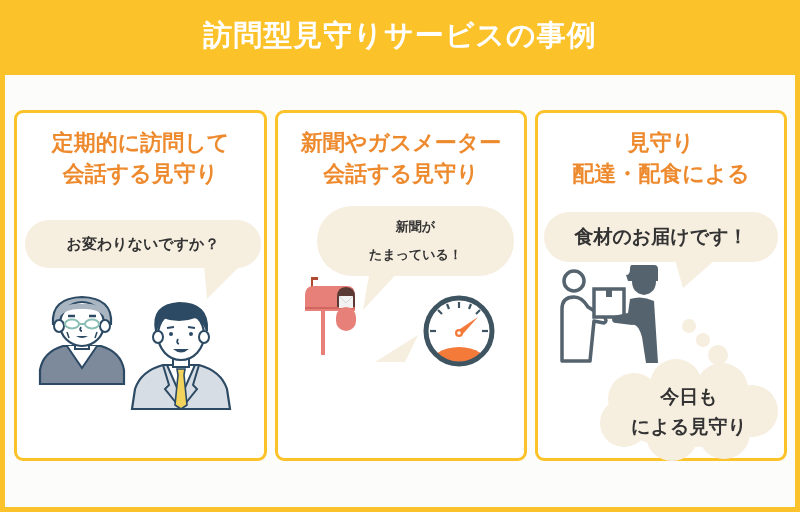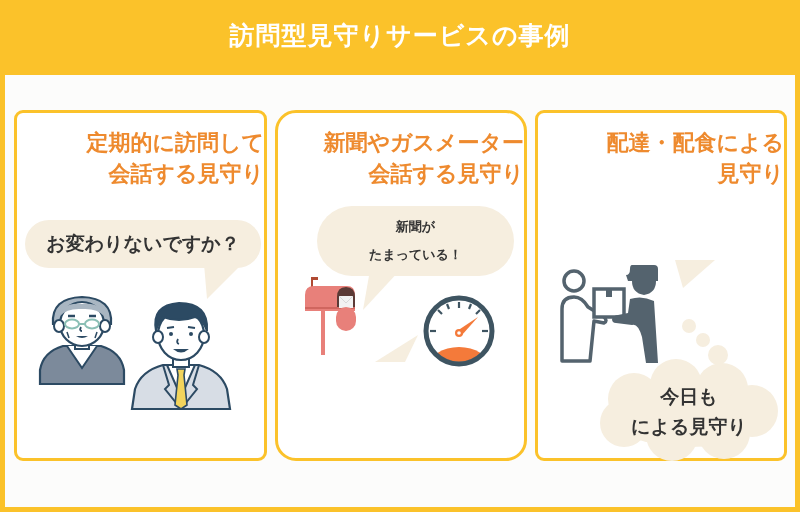--- a/index.html
+++ b/index.html
@@ -7,35 +7,35 @@
   body {
     font-family: "DejaVu Sans", "Liberation Sans", sans-serif;
     background: #FBC22A;
     position: relative;
   }
   .header {
     position: absolute; left: 0; top: 0; width: 800px; height: 75px;
     display: flex; align-items: center; justify-content: center;
   }
   .header h1 {
-    color: #ffffff; font-size: 25px; font-weight: bold; letter-spacing: 1px;
+    color: #ffffff; font-size: 29px; font-weight: bold; letter-spacing: 1px;
     margin-top: -4px;
   }
   .panel {
     position: absolute; left: 5px; top: 75px; width: 790px; height: 432px;
     background: #FCFCFB;
   }
   .card {
     position: absolute; top: 110px; height: 351px;
     background: #ffffff;
     border: 3px solid #FBC22A;
     border-radius: 9px;
   }
   .card-title {
-    position: absolute; left: 0; right: 0; text-align: right;
+    position: absolute; left: 0; right: 0; text-align: center;
     color: #EE8A2E; font-weight: bold; font-size: 22px; line-height: 31px;
   }
   .bubble {
     position: absolute; background: #F6EEDF;
     color: #333333; font-weight: bold; text-align: center;
     display: flex; align-items: center; justify-content: center;
     border-radius: 30px;
   }
   .bubble span { display: block; white-space: pre-line; }
   svg { position: absolute; overflow: visible; }
@@ -51,21 +51,21 @@
 
 <div class="card" style="left:14px; width:253px;">
   <div class="card-title" style="top:14px;">
     <div>定期的に訪問して</div>
     <div>会話する見守り</div>
   </div>
 
   <svg width="253" height="351" style="left:-3px;top:-3px;">
     <polygon points="190,154 228,154 193,189" fill="#F6EEDF"></polygon>
   </svg>
-  <div class="bubble" style="left:8px; top:107px; width:236px; height:48px; font-size:19px;">
+  <div class="bubble" style="left:8px; top:107px; width:236px; height:48px; font-size:15px;">
     <span>お変わりないですか？</span>
   </div>
 
   <svg width="90" height="95" style="left:20px; top:181px;">
 
     <path d="M3,90 L3,76 Q6,58 26,52 L64,52 Q84,58 87,76 L87,90 Z" fill="#7C8A9B" stroke="#2C4A63" stroke-width="2.2"></path>
     <path d="M30,52 L45,74 L60,52" fill="#ffffff" stroke="#2C4A63" stroke-width="2"></path>
 
     <rect x="38" y="45" width="14" height="10" fill="#ffffff" stroke="#2C4A63" stroke-width="2"></rect>
 
@@ -110,21 +110,21 @@
 
     <path d="M38,27 L45,26 M59,26 L66,27" stroke="#2C4A63" stroke-width="2.2"></path>
     <circle cx="42" cy="33" r="2" fill="#2C4A63"></circle>
     <circle cx="62" cy="33" r="2" fill="#2C4A63"></circle>
 
     <path d="M49,38 Q47,42 50,43" fill="none" stroke="#2C4A63" stroke-width="1.8"></path>
     <path d="M44,48 Q52,55 60,48 Z" fill="#2C4A63"></path>
   </svg>
 </div>
 
-<div class="card" style="left:275px; width:252px;border-radius:21px;">
+<div class="card" style="left:275px; width:252px;">
   <div class="card-title" style="top:14px;">
     <div>新聞やガスメーター</div>
     <div>会話する見守り</div>
   </div>
 
   <svg width="252" height="351" style="left:-3px;top:-3px;">
     <polygon points="95,160 125,160 88,200" fill="#F6EEDF"></polygon>
     <polygon points="100,252 130,252 143,225" fill="#F6EEDF"></polygon>
   </svg>
   <div class="bubble" style="left:39px; top:93px; width:197px; height:70px; font-size:13px; line-height:28px; border-radius:35px;">
@@ -165,27 +165,30 @@
     </g>
     <path d="M38,40 L59,26 L43,44 Z" fill="#F47A3A"></path>
     <circle cx="40" cy="42" r="4" fill="#F47A3A"></circle>
     <circle cx="40" cy="42" r="1.8" fill="#ffffff"></circle>
   </svg>
 
 </div>
 
 <div class="card" style="left:535px; width:252px;">
   <div class="card-title" style="top:14px;">
+    <div>見守り</div>
     <div>配達・配食による</div>
-    <div>見守り</div>
   </div>
 
   <svg width="252" height="351" style="left:-3px;top:-3px;">
     <polygon points="140,150 180,150 148,178" fill="#F6EEDF"></polygon>
   </svg>
+  <div class="bubble" style="left:6px; top:99px; width:234px; height:50px; font-size:19px;">
+    <span>食材のお届けです！</span>
+  </div>
 
   <svg width="110" height="110" style="left:20px; top:152px;">
 
     <circle cx="16" cy="16" r="10" fill="none" stroke="#54636E" stroke-width="3.5"></circle>
     <path d="M4,96 L4,44 Q4,32 16,32 Q24,32 30,42 L46,52 Q50,56 46,58 L36,56 L32,96 Z" fill="none" stroke="#54636E" stroke-width="3.5" stroke-linejoin="round"></path>
 
     <rect x="36" y="24" width="30" height="28" fill="#ffffff" stroke="#54636E" stroke-width="3.5"></rect>
     <rect x="48" y="24" width="6" height="8" fill="#54636E"></rect>
 
     <path d="M74,0 L96,0 Q100,0 100,4 L100,16 L70,16 L68,10 Q72,10 72,4 Q72,0 74,0 Z" fill="#54636E"></path>

